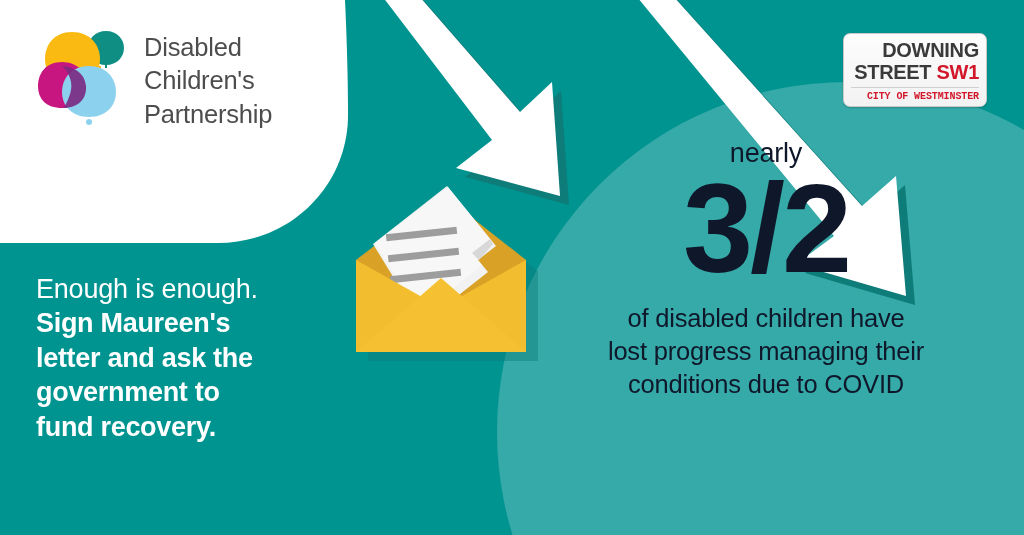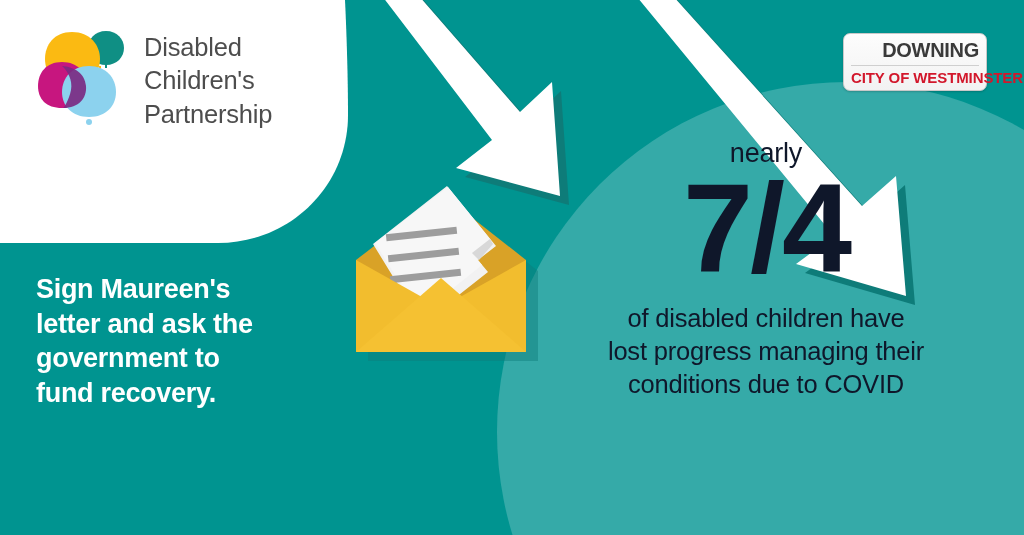--- a/index.html
+++ b/index.html
@@ -79,23 +79,23 @@
     white-space: nowrap;
   }
   .ds-line2 { margin-top: 1px; }
   .ds-sw1 { color: #d2172b; }
   .ds-rule {
     height: 1px;
     background: #cfcfcf;
     margin: 4px 0 3px 0;
   }
   .ds-sub {
-    font-family: Liberation Sans, sans-serif;
-    font-weight: bold;
-    font-size: 15px;
+    font-family: Liberation Mono, monospace;
+    font-weight: bold;
+    font-size: 10px;
     letter-spacing: -0.1px;
     color: #d2172b;
     white-space: nowrap;
   }
 
   
   .left-copy {
     position: absolute;
     left: 36px;
     top: 272px;
@@ -240,32 +240,37 @@
 
       <path d="M 55,40 C 62,40 67,43 71,47 C 65,53 58,56 50,57 C 55,51 56,45 55,40 Z" fill="#8CD2EE" opacity="0"></path>
     </svg>
     <div class="logo-text"><span>Disabled</span>
 <span>Children's</span>
 <span>Partnership</span></div>
   </div>
 
   <div class="ds-sign">
     <div class="ds-line1">DOWNING</div>
+    <div class="ds-line2">
+      <span>STREET</span>
+      <span class="ds-sw1">SW1</span>
+    </div>
     <div class="ds-rule"></div>
     <div class="ds-sub">CITY OF WESTMINSTER</div>
   </div>
 
   <div class="left-copy">
+    <div class="lc-line-light">Enough is enough.</div>
     <div class="lc-bold">Sign Maureen's
 letter and ask the
 government to
 fund recovery.</div>
   </div>
 
   <div class="stat">
     <div class="stat-kicker">nearly</div>
-    <div class="stat-big">7/4</div>
+    <div class="stat-big">3/2</div>
     <div class="stat-body">of disabled children have
 lost progress managing their
 conditions due to COVID</div>
   </div>
 
 </div>
 
 </body></html>

